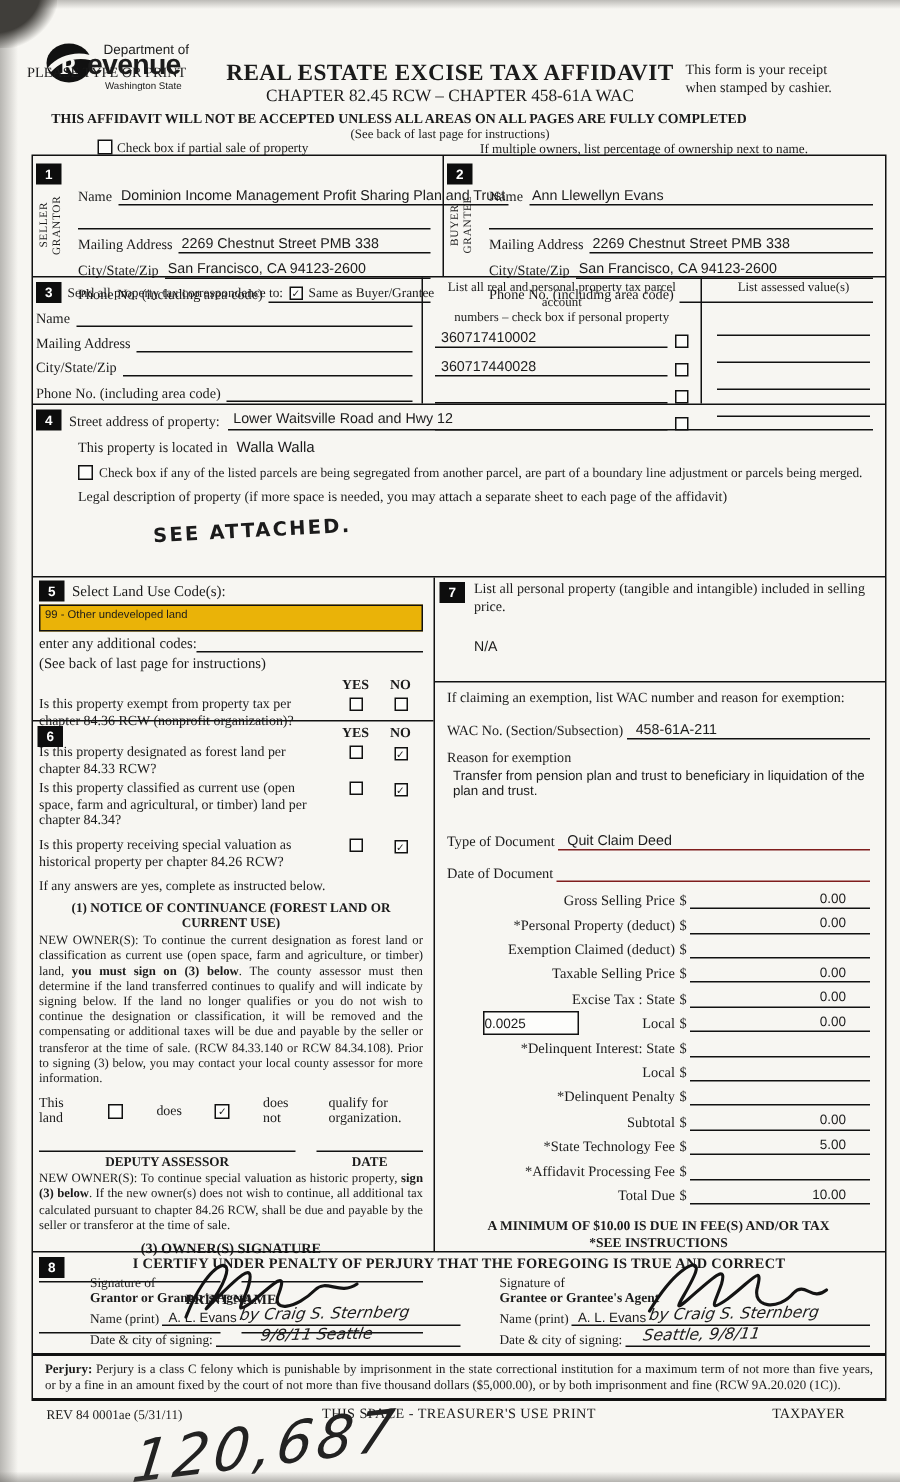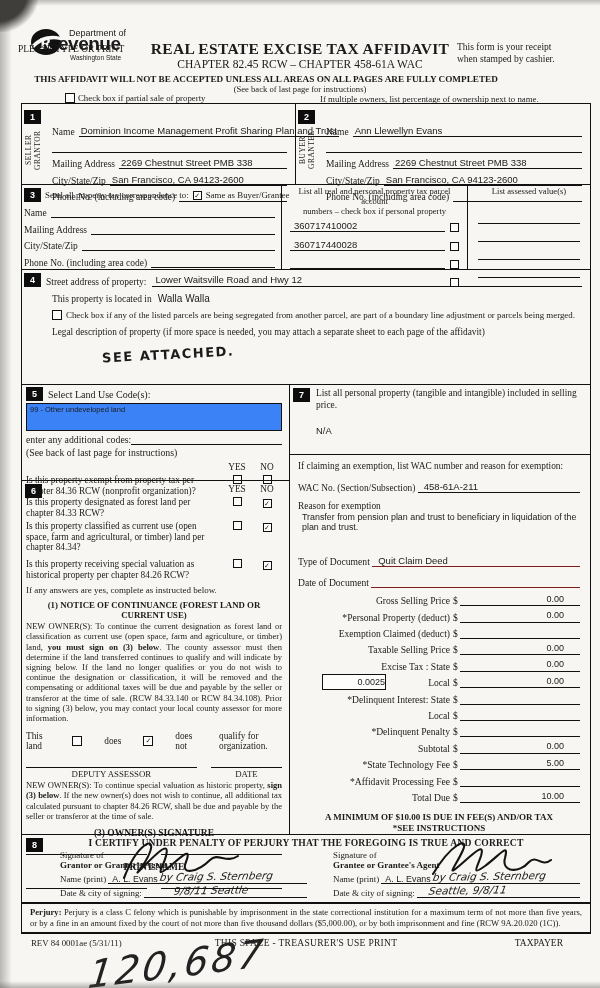--- a/index.html
+++ b/index.html
@@ -59,37 +59,37 @@
 #r4 .l1 .fl{flex:1;border-bottom:1px solid #111;font-family:"Liberation Sans",sans-serif;padding-left:4px;height:13px}
 #r4 .l2{margin:6px 0 0 28px;font-size:9.5px}
 #r4 .l2 .val{font-family:"Liberation Sans",sans-serif;margin-left:6px;font-size:10px}
 #r4 .l3{margin:6px 0 0 28px;font-size:8.9px;display:flex;gap:4px;align-items:flex-start}
 #r4 .l4{margin:7px 0 0 28px;font-size:9.3px}
 #seeattached{margin:10px 0 0 78px;font:bold 13px "DejaVu Sans",sans-serif;letter-spacing:1.5px;transform:rotate(-3deg);display:inline-block}
 #r567{display:flex;border-top:1.2px solid #111;height:450px}
 #c56{width:268px;border-right:1.2px solid #111;display:flex;flex-direction:column}
 #s5{height:95px;padding:2px 7px 0 4px}
 #s5 .t{display:flex;gap:5px;align-items:center;font-size:10px}
-#codebox{border:1.2px solid #111;height:28px;margin:2px 0 3px 0;font:7.5px/12px "Liberation Sans",sans-serif;padding-left:3px;background:#3b82f6}
+#codebox{border:1.2px solid #111;height:18px;margin:2px 0 3px 0;font:7.5px/12px "Liberation Sans",sans-serif;padding-left:3px;background:#eab308}
 #s5 .addl{display:flex;font-size:9.8px;align-items:flex-end}
 #s5 .addl .fl{flex:1;border-bottom:1px solid #111;height:11px}
 #s5 .sb{font-size:9.8px;margin-top:2px}
-.ynhdr{display:flex;font-weight:normal;font-size:9.3px;margin-top:4px}
+.ynhdr{display:flex;font-weight:bold;font-size:9.3px;margin-top:4px}
 .ynhdr .sp{flex:1}
 .ynhdr .y,.ynhdr .n{width:30px;text-align:center}
 .qrow{display:flex;font-size:9.3px;line-height:10.6px;margin-top:3px}
 .qrow .qt{flex:1;padding-right:4px}
 .qrow .qc{width:30px;text-align:center}
 #s6{flex:1;border-top:1.2px solid #111;padding:2px 7px 0 4px;position:relative}
 #s6 .numbox{position:absolute;left:3px;top:3px}
 .smallnote{font-size:9px;margin-top:5px}
 .ntitle{font-weight:bold;font-size:8.8px;text-align:center;margin-top:5px}
 .nbody{font-size:8.5px;line-height:10.2px;text-align:justify;margin-top:1px}
 #thisland{display:flex;gap:22px;align-items:center;font-size:9.3px;margin-top:8px}
-#deputy{display:flex;gap:14px;margin-top:16px;font-weight:normal;font-size:8.8px}
+#deputy{display:flex;gap:14px;margin-top:16px;font-weight:bold;font-size:8.8px}
 #deputy div{border-top:1px solid #111;text-align:center;padding-top:1px}
 #deputy .d1{flex:2.4}
 #deputy .d2{flex:1}
 .csig{font-weight:bold;font-size:9.5px;text-align:center;margin-top:7px}
 .sigrow{display:flex;gap:14px;margin-top:16px}
 .sigrow div{flex:1;border-bottom:1px solid #111}
 #c7{flex:1;display:flex;flex-direction:column}
 #s7{height:90px;padding:3px 8px 0 3px;display:flex;gap:6px;font-size:9.4px;line-height:11.5px}
 #s7 .na{margin-top:14px}
 #exmp{flex:1;border-top:1.2px solid #111;padding:6px 10px 0 8px;position:relative}
@@ -98,21 +98,21 @@
 #wacline .fl{flex:1;border-bottom:1px solid #111;font:9.5px "Liberation Sans",sans-serif;padding-left:6px;height:12px}
 #reason{margin-top:8px;font-size:9.4px}
 #reason .rtext{font:8.9px/10.5px "Liberation Sans",sans-serif;margin:1px 0 0 4px}
 #doctype{display:flex;align-items:flex-end;font-size:9.6px;margin-top:22px}
 #doctype .fl,#docdate .fl{flex:1;border-bottom:1px solid #7f1d1d;font:9.5px "Liberation Sans",sans-serif;padding-left:6px;height:12px}
 #docdate{display:flex;align-items:flex-end;font-size:9.6px;margin-top:9px}
 .mrow{display:flex;align-items:flex-end;margin-top:3.9px;position:relative;font-size:9.6px}
 .mlabel{width:152px;text-align:right;white-space:nowrap}
 .dollar{margin:0 2px 0 3px}
 .mfill{flex:1;border-bottom:1px solid #111;height:12.5px;text-align:right;padding-right:16px;font:9px "Liberation Sans",sans-serif}
-.ratebox{position:absolute;left:24px;bottom:-2px;width:64px;height:16px;border:1.5px solid #111;font:9px/14px "Liberation Sans",sans-serif;text-align:right;background:#fdfdfb}
+.ratebox{position:absolute;left:24px;bottom:-2px;width:64px;height:16px;border:1.5px solid #111;font:9px/14px "Liberation Sans",sans-serif;text-align:left;background:#fdfdfb}
 #minnote{margin-top:9px;text-align:center;font-weight:bold;font-size:9px;line-height:11px}
 #r8{border-top:1.6px solid #111;height:68px;position:relative;padding-top:2px}
 #r8 .numbox{position:absolute;left:4px;top:3px}
 #certify{text-align:center;font-weight:bold;font-size:9.6px;letter-spacing:.2px}
 #r8 .cols{display:flex;margin-top:2px}
 #r8 .col{flex:1;padding:0 10px 0 38px;position:relative}
 #r8 .col.right{padding-left:16px}
 .slabel{font-size:8.9px;line-height:10px}
 .slabel b{font-size:9px}
 .srow{display:flex;align-items:flex-end;font-size:8.9px;margin-top:2px}

